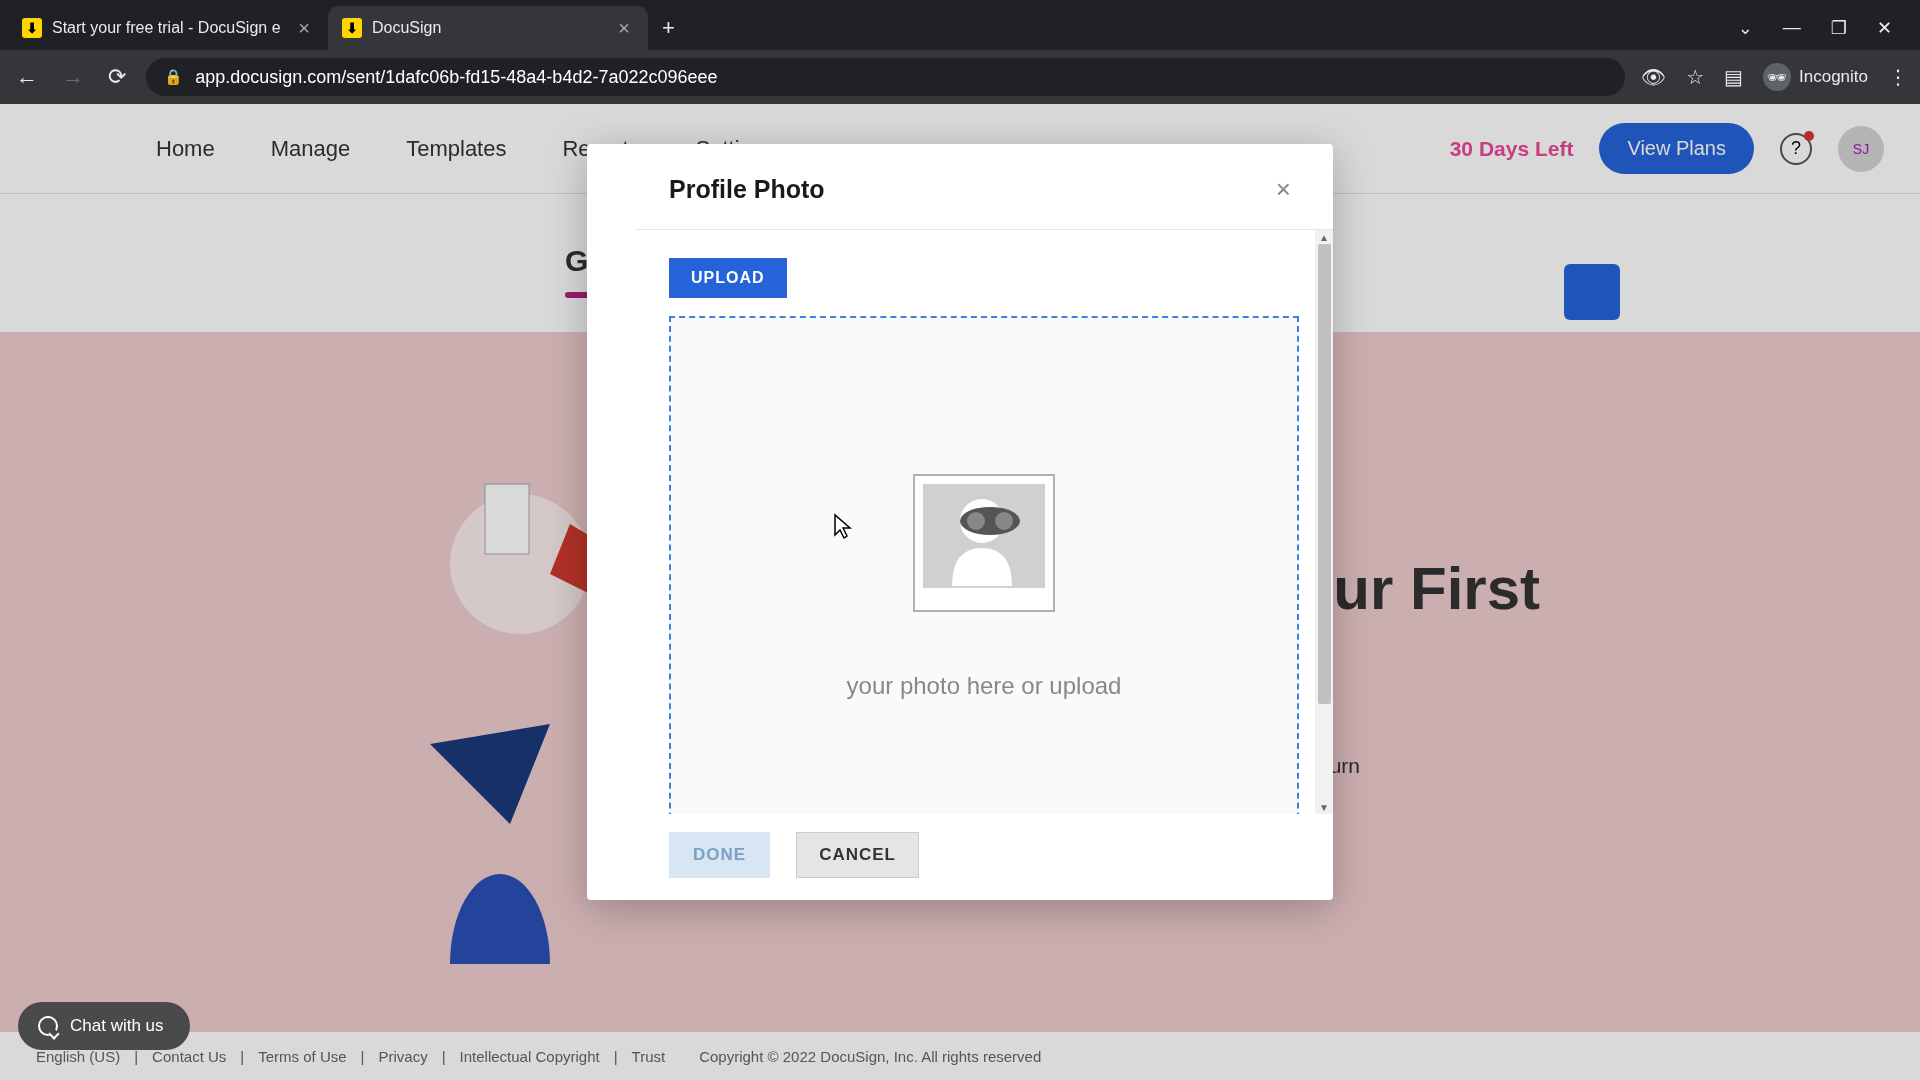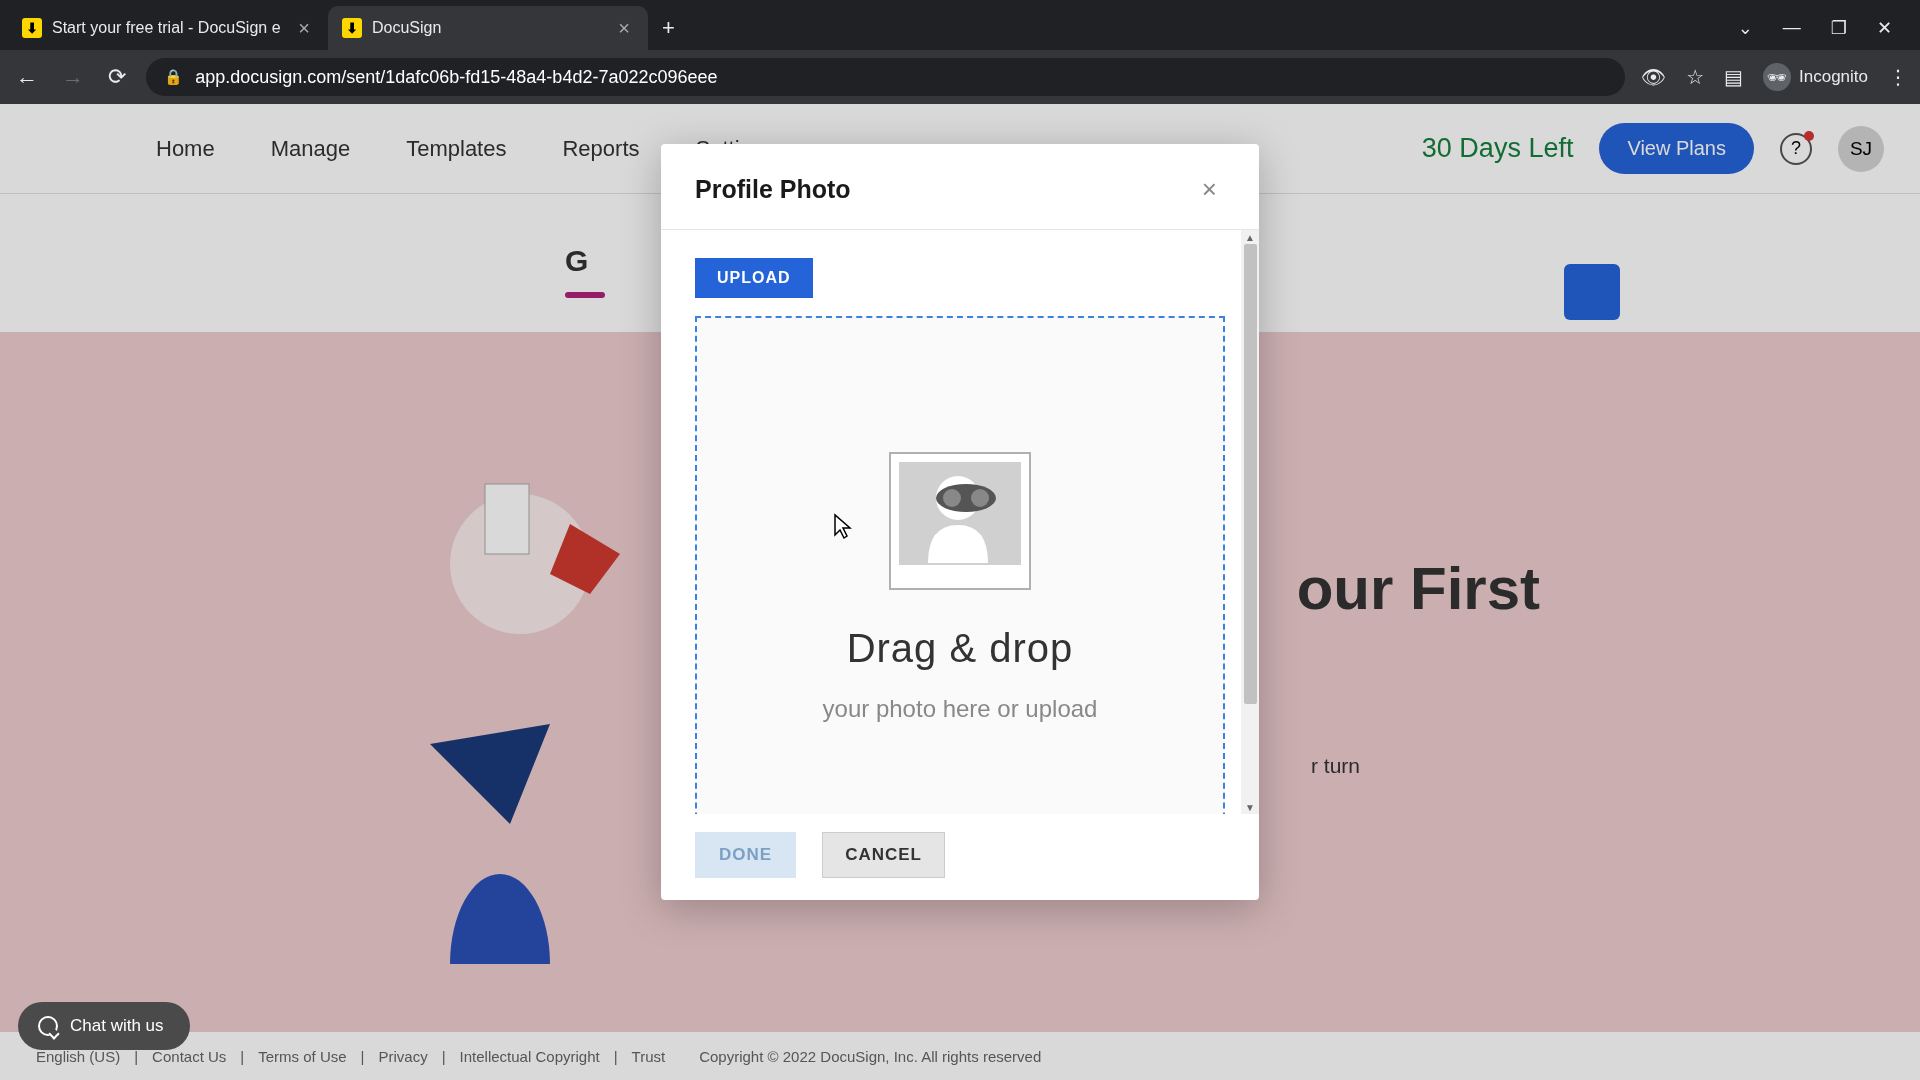--- a/index.html
+++ b/index.html
@@ -29,25 +29,25 @@
 
 
 .app { position: relative; height: calc(1080px - 104px); background: #fff; }
 .overlay { position: absolute; inset: 0; background: rgba(0,0,0,0.15); z-index: 5; pointer-events: none; }
 
 .app-header { display: flex; align-items: center; padding: 0 36px; height: 90px; border-bottom: 1px solid #e0e0e0; position: relative; z-index: 1; }
 .logo { font-size: 30px; font-weight: 700; letter-spacing: -0.5px; }
 .nav { display: flex; gap: 56px; margin-left: 120px; font-size: 22px; color: #333; }
 .nav-item { cursor: pointer; }
 .right-head { margin-left: auto; display: flex; align-items: center; gap: 26px; }
-.days-left { color: #15803d; font-size: 27px; font-weight: 400; }
+.days-left { color: #ec4899; font-size: 21px; font-weight: 700; }
 .view-plans { background: #2563d9; color: #fff; padding: 14px 28px; border-radius: 30px; font-size: 20px; font-weight: 400; cursor: pointer; }
 .help-circle { width: 32px; height: 32px; border: 2px solid #555; border-radius: 50%; display: flex; align-items: center; justify-content: center; font-size: 18px; position: relative; }
 .help-dot { position: absolute; top: -4px; right: -4px; width: 10px; height: 10px; background: #d63535; border-radius: 50%; }
-.avatar { width: 46px; height: 46px; background: #d4d4d4; border-radius: 50%; display: flex; align-items: center; justify-content: center; font-size: 19px; color: #000000; font-weight: 500; }
+.avatar { width: 46px; height: 46px; background: #d4d4d4; border-radius: 50%; display: flex; align-items: center; justify-content: center; font-size: 14px; color: #a21caf; font-weight: 500; }
 
 .bg-hero { position: absolute; top: 90px; left: 0; right: 0; height: 138px; background: #fff; z-index: 1; }
 .bg-pink { position: absolute; top: 228px; left: 0; right: 0; bottom: 48px; background: #efcdcf; z-index: 0; }
 .bg-title { position: absolute; top: 140px; left: 565px; font-size: 30px; font-weight: 600; color: #333; z-index: 1; }
 .bg-progress { position: absolute; top: 188px; left: 565px; width: 40px; height: 6px; background: #b2227a; border-radius: 3px; z-index: 1; }
 .bg-send { position: absolute; top: 450px; right: 380px; font-size: 60px; font-weight: 700; color: #333; z-index: 1; white-space: nowrap; }
 .bg-turn { position: absolute; top: 650px; right: 560px; font-size: 21px; color: #333; z-index: 1; }
 .bg-blue-btn { position: absolute; top: 160px; right: 300px; width: 56px; height: 56px; background: #2563d9; border-radius: 6px; z-index: 1; }
 .bg-illust { position: absolute; top: 360px; left: 390px; width: 260px; height: 500px; z-index: 1; }
 
@@ -55,21 +55,21 @@
 .footer { position: absolute; bottom: 0; left: 0; right: 0; height: 48px; display: flex; align-items: center; padding: 0 36px; font-size: 15px; color: #666; gap: 14px; z-index: 2; background: rgba(255,255,255,0); }
 .footer a { color: #666; text-decoration: none; }
 .footer .copy { margin-left: 20px; }
 
 
 .chat-bubble { position: absolute; bottom: 30px; left: 18px; background: #4a4a4a; color: #fff; border-radius: 30px; padding: 14px 26px 14px 20px; display: flex; align-items: center; gap: 12px; font-size: 17px; z-index: 6; cursor: pointer; }
 .chat-icon { width: 20px; height: 20px; border: 2px solid #fff; border-radius: 50%; position: relative; }
 .chat-icon::after { content: ''; position: absolute; bottom: -4px; right: -2px; width: 6px; height: 6px; background: #4a4a4a; border-bottom: 2px solid #fff; border-right: 2px solid #fff; transform: rotate(45deg); }
 
 
-.modal { position: absolute; top: 40px; left: 50%; transform: translateX(-50%); width: 598px; background: #fff; border-radius: 4px; box-shadow: 0 8px 40px rgba(0,0,0,0.25); z-index: 10; }
+.modal { position: absolute; top: 40px; left: 50%; transform: translateX(-50%); width: 746px; background: #fff; border-radius: 4px; box-shadow: 0 8px 40px rgba(0,0,0,0.25); z-index: 10; padding-left: 48px; }
 .modal-header { padding: 28px 34px 22px 34px; border-bottom: 1px solid #e5e5e5; display: flex; align-items: center; justify-content: space-between; }
 .modal-title { font-size: 25px; font-weight: 600; color: #1a1a1a; }
 .modal-close { font-size: 26px; color: #888; cursor: pointer; padding: 2px 8px; }
 .modal-body { padding: 28px 34px 0 34px; position: relative; height: 584px; overflow: hidden; }
 .upload-btn { background: #2563d9; color: #fff; border: none; padding: 11px 22px; font-size: 16px; font-weight: 600; letter-spacing: 1px; cursor: pointer; }
 .dropzone { margin-top: 18px; border: 2px dashed #3b82e0; background: #fafafa; height: 582px; display: flex; flex-direction: column; align-items: center; justify-content: center; }
 .dropzone-preview { width: 142px; height: 138px; border: 2px solid #b0b0b0; background: #fff; padding: 8px; display: flex; align-items: flex-start; justify-content: center; margin-bottom: 36px; margin-top: -40px; position: relative; }
 .dropzone-preview-inner { width: 100%; height: 88%; background: #d0d0d0; display:flex; align-items:center; justify-content:center; position: relative; overflow: hidden; }
 .drop-title { font-size: 40px; color: #333; font-weight: 500; letter-spacing: 1px; }
 .drop-sub { font-size: 24px; color: #888; margin-top: 24px; }
@@ -173,21 +173,20 @@
           <div class="dropzone-preview-inner">
             <svg width="100" height="100" viewBox="0 0 100 100">
               <circle cx="48" cy="35" r="22" fill="#fff"></circle>
               <path d="M 18 100 Q 18 62 48 62 Q 78 62 78 100 Z" fill="#fff"></path>
               <ellipse cx="56" cy="35" rx="30" ry="14" fill="#555"></ellipse>
               <circle cx="42" cy="35" r="9" fill="#888"></circle>
               <circle cx="70" cy="35" r="9" fill="#888"></circle>
             </svg>
           </div>
         </div>
-        <div class="drop-title">Drag &amp; drop</div>
         <div class="drop-sub">your photo here or upload</div>
       </div>
       <div class="modal-scrollbar">
         <div class="modal-scroll-arrow" style="top:0">▲</div>
         <div class="modal-scroll-thumb"></div>
         <div class="modal-scroll-arrow" style="bottom:0">▼</div>
       </div>
     </div>
     <div class="modal-footer">
       <button class="btn-done">DONE</button>

